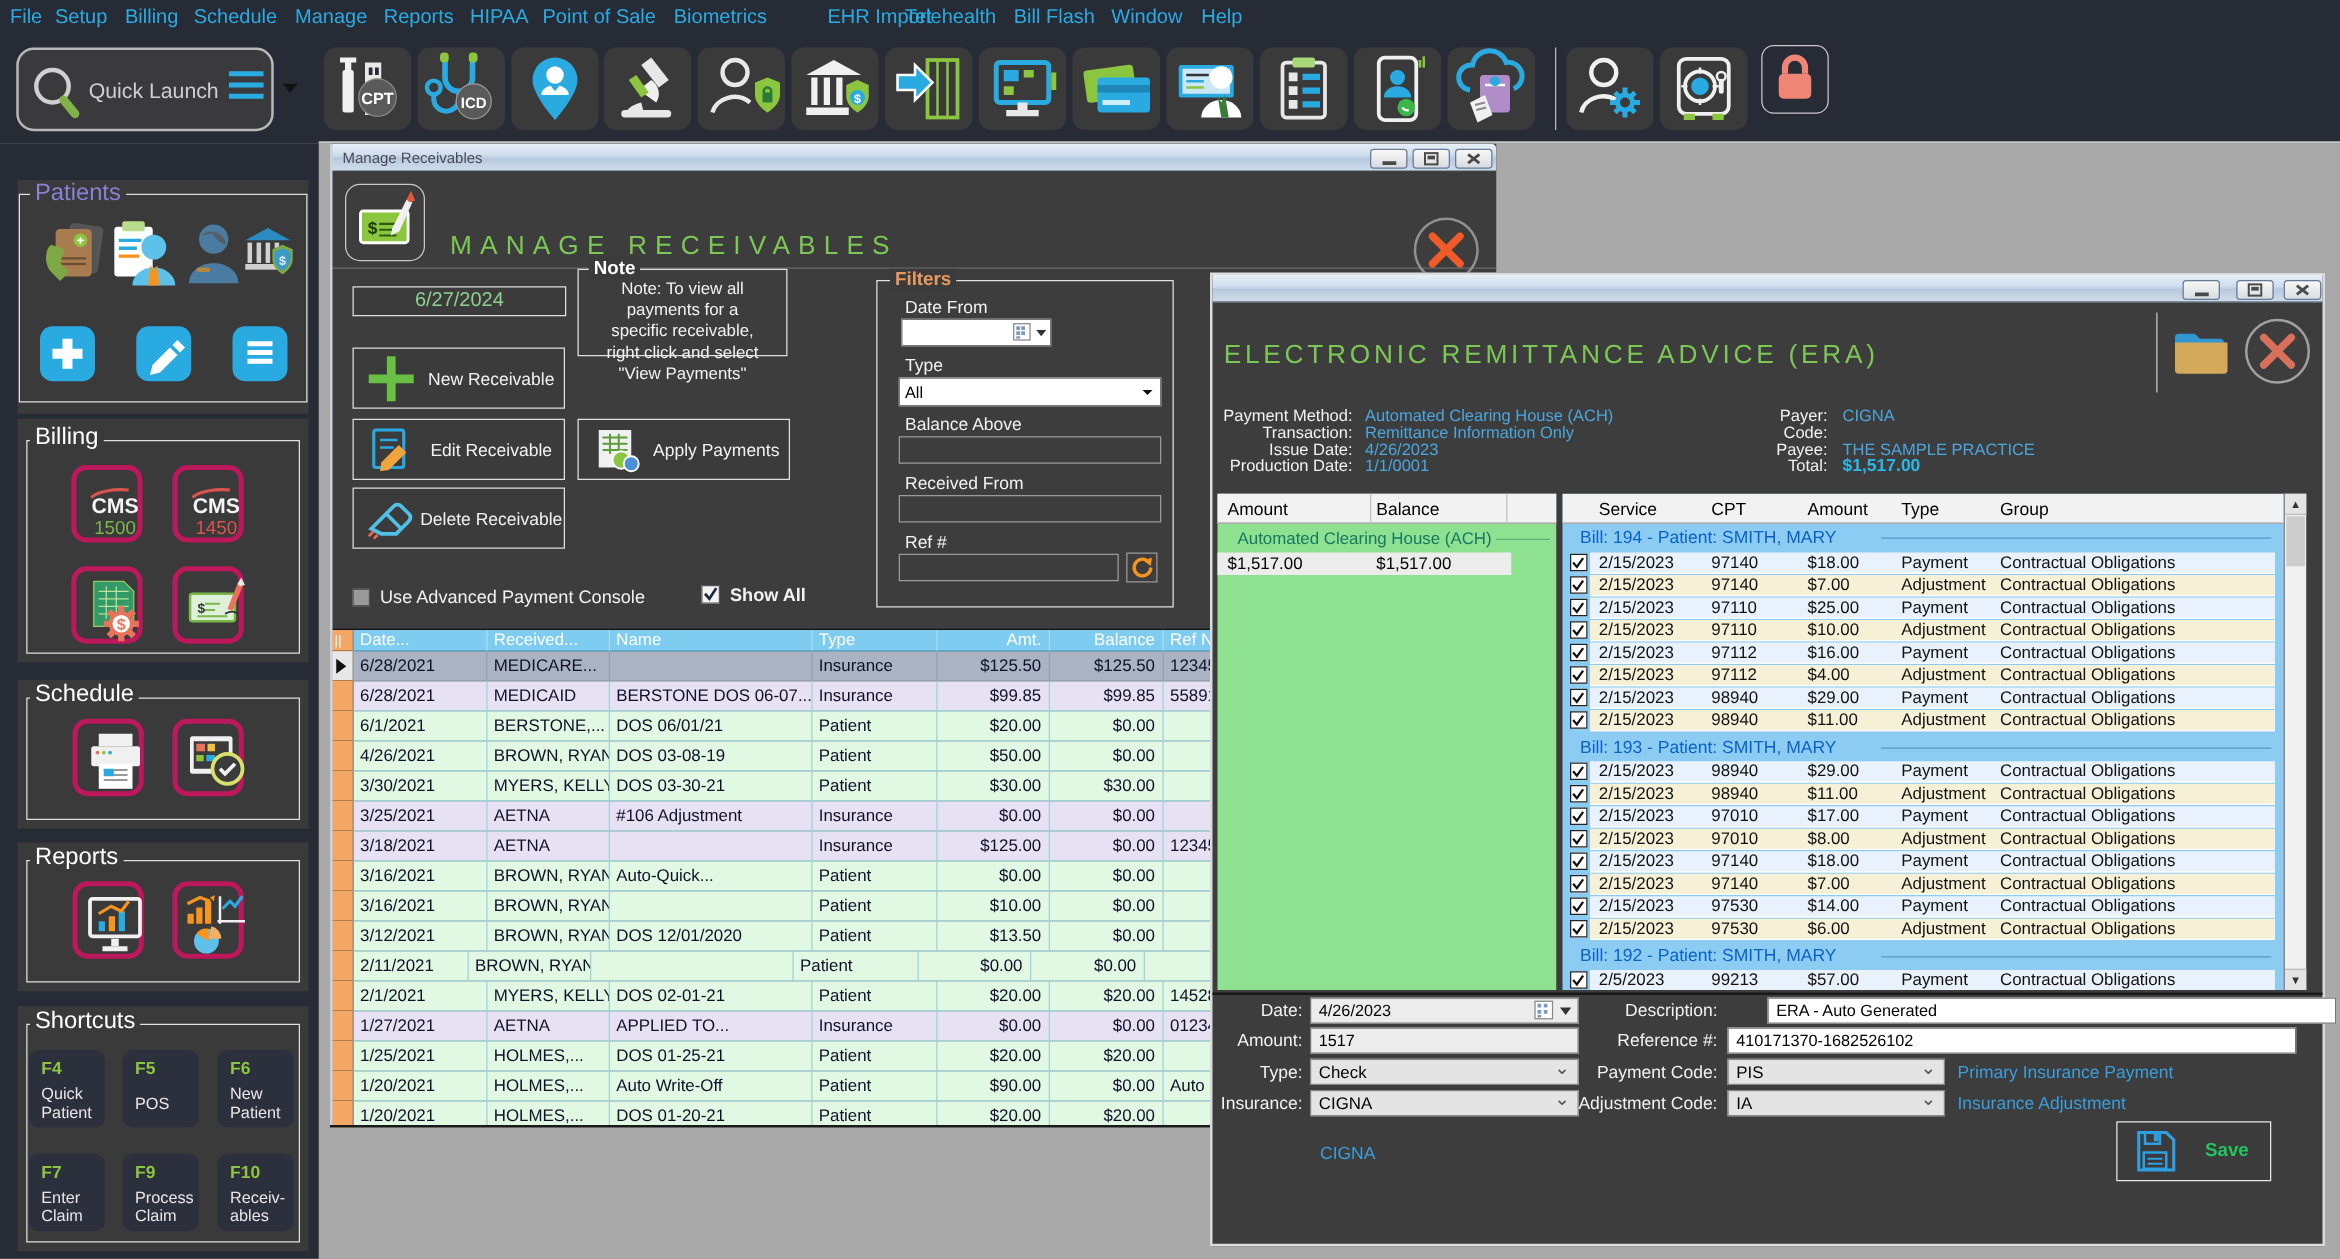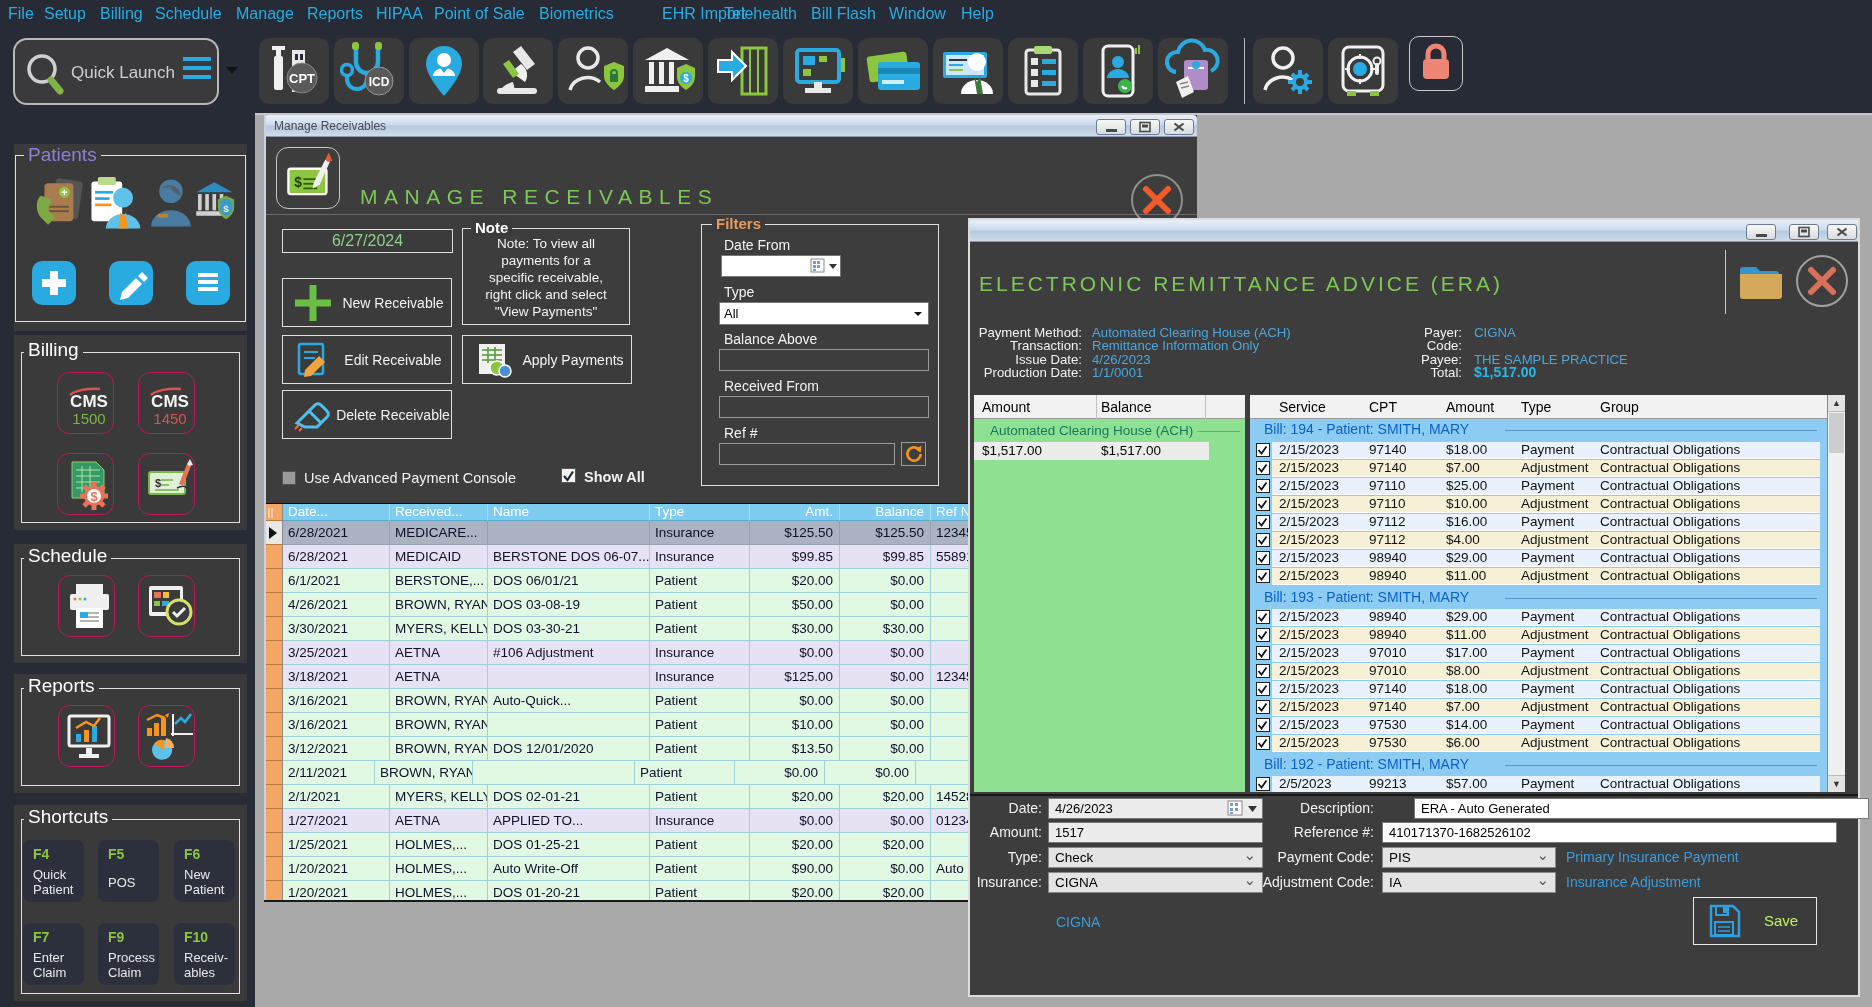--- a/index.html
+++ b/index.html
@@ -10,21 +10,21 @@
 #menu span { position:absolute; top:5px; color:#2aabe2; font-size:16px; }
 #sidebar { position:absolute; left:0; top:115px; width:255px; height:892px; background:#272b36; }
 .panel { position:absolute; left:14px; width:233px; background:#3a3a3a; }
 .fset { position:absolute; border:1px solid #e0e0e0; }
 .flabel { position:absolute; background:#3a3a3a; padding:0 4px; color:#fff; font-size:19px; }
 .ql { position:absolute; left:13px; top:38px; width:206px; height:67px; background:#3a3a3c;
   border:2px solid #b8b8b8; border-radius:14px; }
 .tbtn { position:absolute; top:38px; width:70px; height:66px; background:#3a3a3a; border-radius:10px; }
 .blue-btn { position:absolute; width:44px; height:44px; background:#29abe2; border-radius:10px;
   color:#fff; text-align:center; }
-.icon-btn { position:absolute; width:57px; height:62px; border:1px solid #be185d; border-radius:12px;text-align:center; }
+.icon-btn { position:absolute; width:57px; height:62px; border:4px solid #be185d; border-radius:12px;text-align:center; }
 .sc-btn { position:absolute; width:61px; height:62px; background:#2c303c; border-radius:8px;
   padding:6px 0 0 10px; }
 .sc-btn .fk { color:#8cc63f; font-size:14px; font-weight:bold; }
 .sc-btn .lb { color:#e8e8e8; font-size:13px; line-height:15px; margin-top:5px; }
 
 .win { position:absolute; background:#3d3d3d; }
 .tb { position:absolute; left:0; top:0; right:0; height:22px;
   background:linear-gradient(#e8f0f8 0%, #cddcec 45%, #b7c9de 55%, #cfdcea 100%);
   border-bottom:1px solid #8899aa; }
 .wb { position:absolute; top:4px; width:30px; height:16px; border:1px solid #6a7a96; border-radius:3px;
@@ -554,21 +554,21 @@
       <path d="M6 28 l18 -18 a4 4 0 0 1 6 0 l6 6 a4 4 0 0 1 0 6 l-10 10 h-12z" fill="none" stroke="#4fc1e9" stroke-width="3"></path>
       <path d="M18 16 l12 12" stroke="#4fc1e9" stroke-width="3"></path>
       <g stroke="#e86a5a" stroke-width="2">
           <line x1="4" y1="34" x2="8" y2="30"></line>
           <line x1="8" y1="36" x2="11" y2="33"></line>
         </g>
     </svg>
     <span>Delete Receivable</span>
   </div>
 
-  <div class="fset" style="left:198px;top:113px;width:168px;height:97px;">
+  <div class="fset" style="left:198px;top:100px;width:168px;height:70px;">
     <div style="position:absolute;left:8px;top:-10px;background:#3b3b3b;padding:0 4px;color:#fff;font-weight:bold;font-size:15px;">Note</div>
     <div style="position:absolute;left:4px;top:6px;width:158px;color:#f2f2f2;font-size:13.5px;text-align:center;line-height:17px;">Note: To view all<br>payments for a<br>specific receivable,<br>right click and select<br>"View Payments"</div>
   </div>
   <div class="mbtn" style="left:198px;top:220px;">
     <svg width="44" height="40" viewBox="0 0 44 40">
       <rect x="8" y="4" width="26" height="30" fill="#f0f0f0"></rect>
       <g stroke="#5a9e3a" stroke-width="1.6">
           <line x1="11" y1="10" x2="31" y2="10"></line>
           <line x1="11" y1="15" x2="31" y2="15"></line>
           <line x1="11" y1="20" x2="31" y2="20"></line>
@@ -1091,15 +1091,15 @@
   <div class="wlbl" style="left:86px;top:694px;color:#3b9edc;">CIGNA</div>
   <div style="position:absolute;left:723px;top:677px;width:124px;height:48px;border:1px solid #e8e8e8;background:#3b3b3b;">
     <svg width="34" height="34" style="position:absolute;left:13px;top:6px;" viewBox="0 0 34 34">
       <path d="M4 2 h22 l6 6 v24 h-28z" fill="none" stroke="#2e9fe0" stroke-width="2.5"></path>
       <rect x="9" y="2" width="12" height="9" fill="none" stroke="#2e9fe0" stroke-width="2"></rect>
       <rect x="16" y="3" width="4" height="6" fill="#2e9fe0"></rect>
       <rect x="8" y="18" width="18" height="13" fill="none" stroke="#2e9fe0" stroke-width="2"></rect>
       <line x1="11" y1="23" x2="23" y2="23" stroke="#2e9fe0" stroke-width="1.5"></line>
       <line x1="11" y1="27" x2="23" y2="27" stroke="#2e9fe0" stroke-width="1.5"></line>
     </svg>
-    <span style="position:absolute;left:70px;top:14px;color:#bef264;font-size:15px;">Save</span>
+    <span style="position:absolute;left:70px;top:14px;color:#22c55e;font-size:15px;font-weight:bold;">Save</span>
   </div>
 </div>
 
 </body></html>

